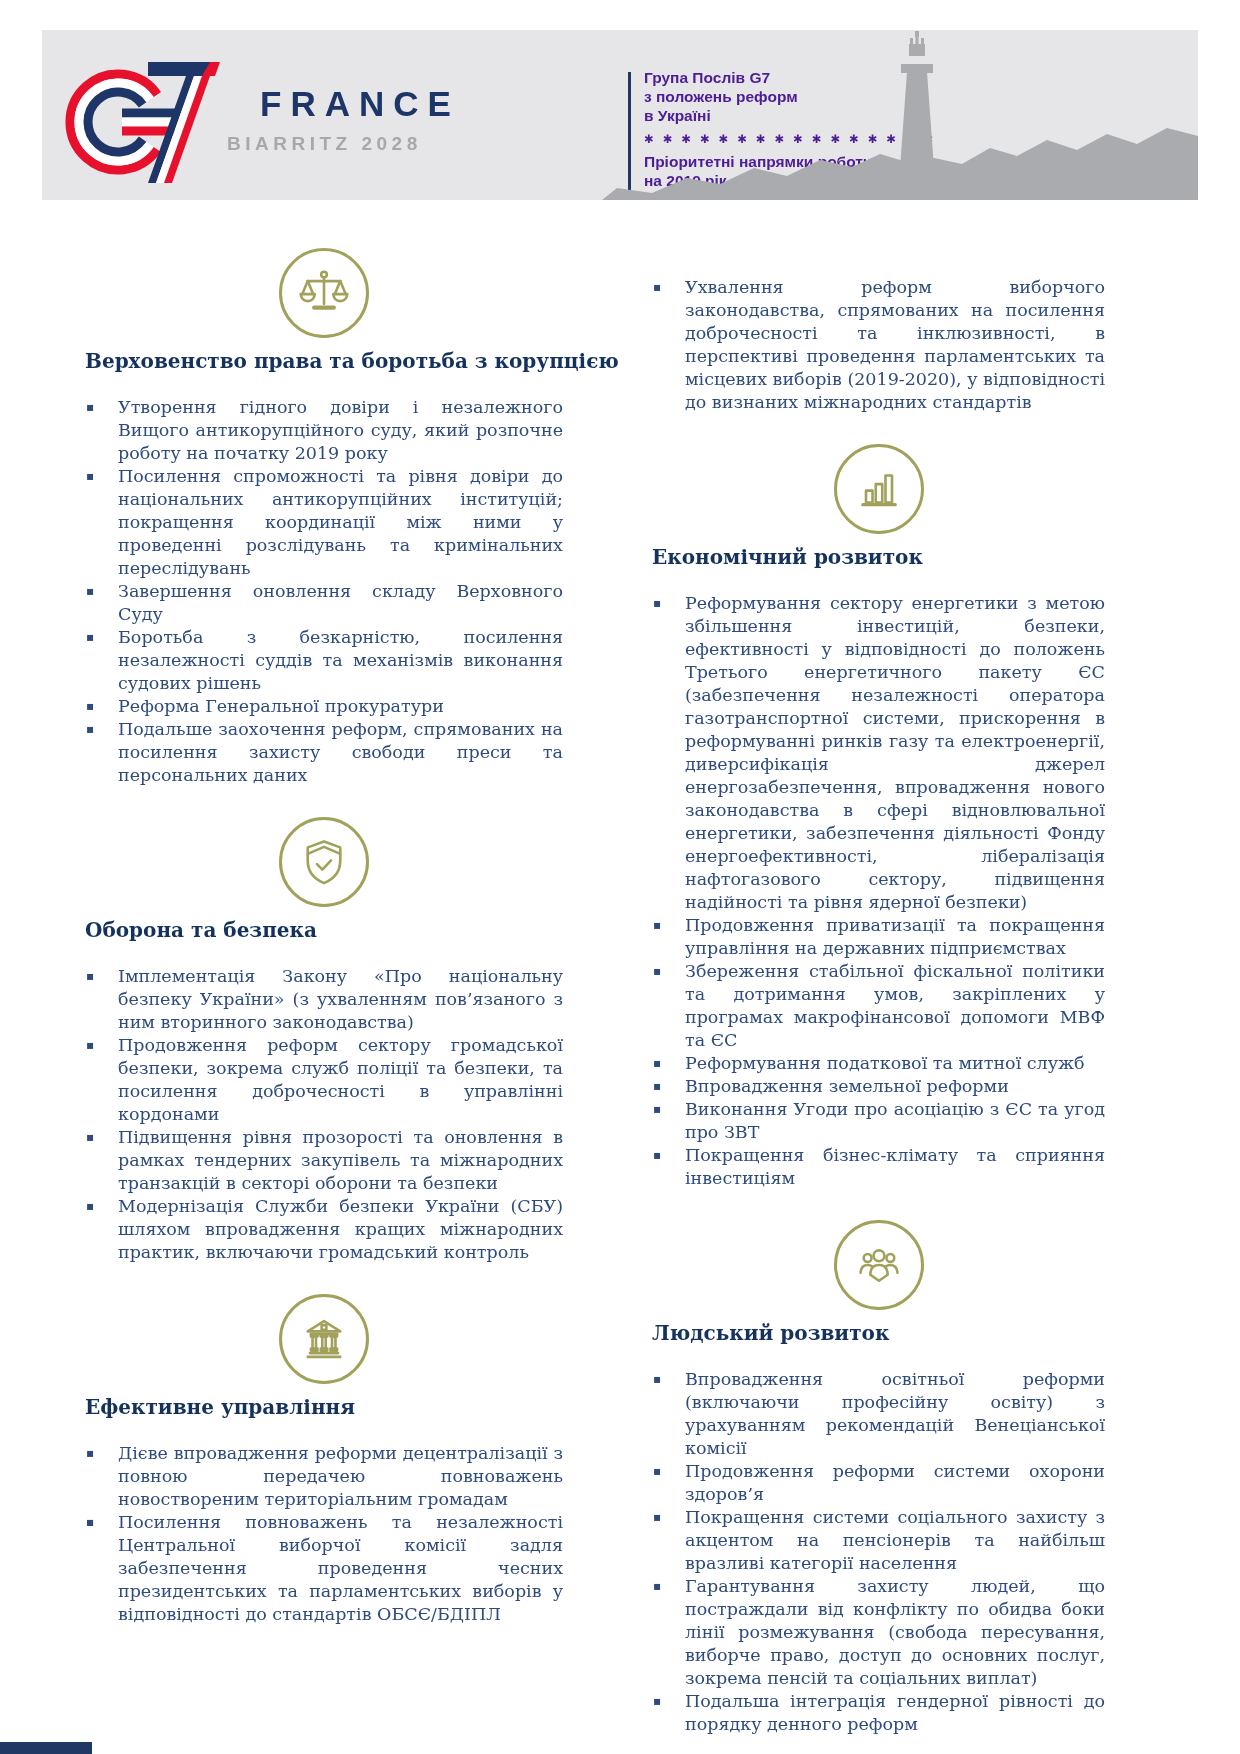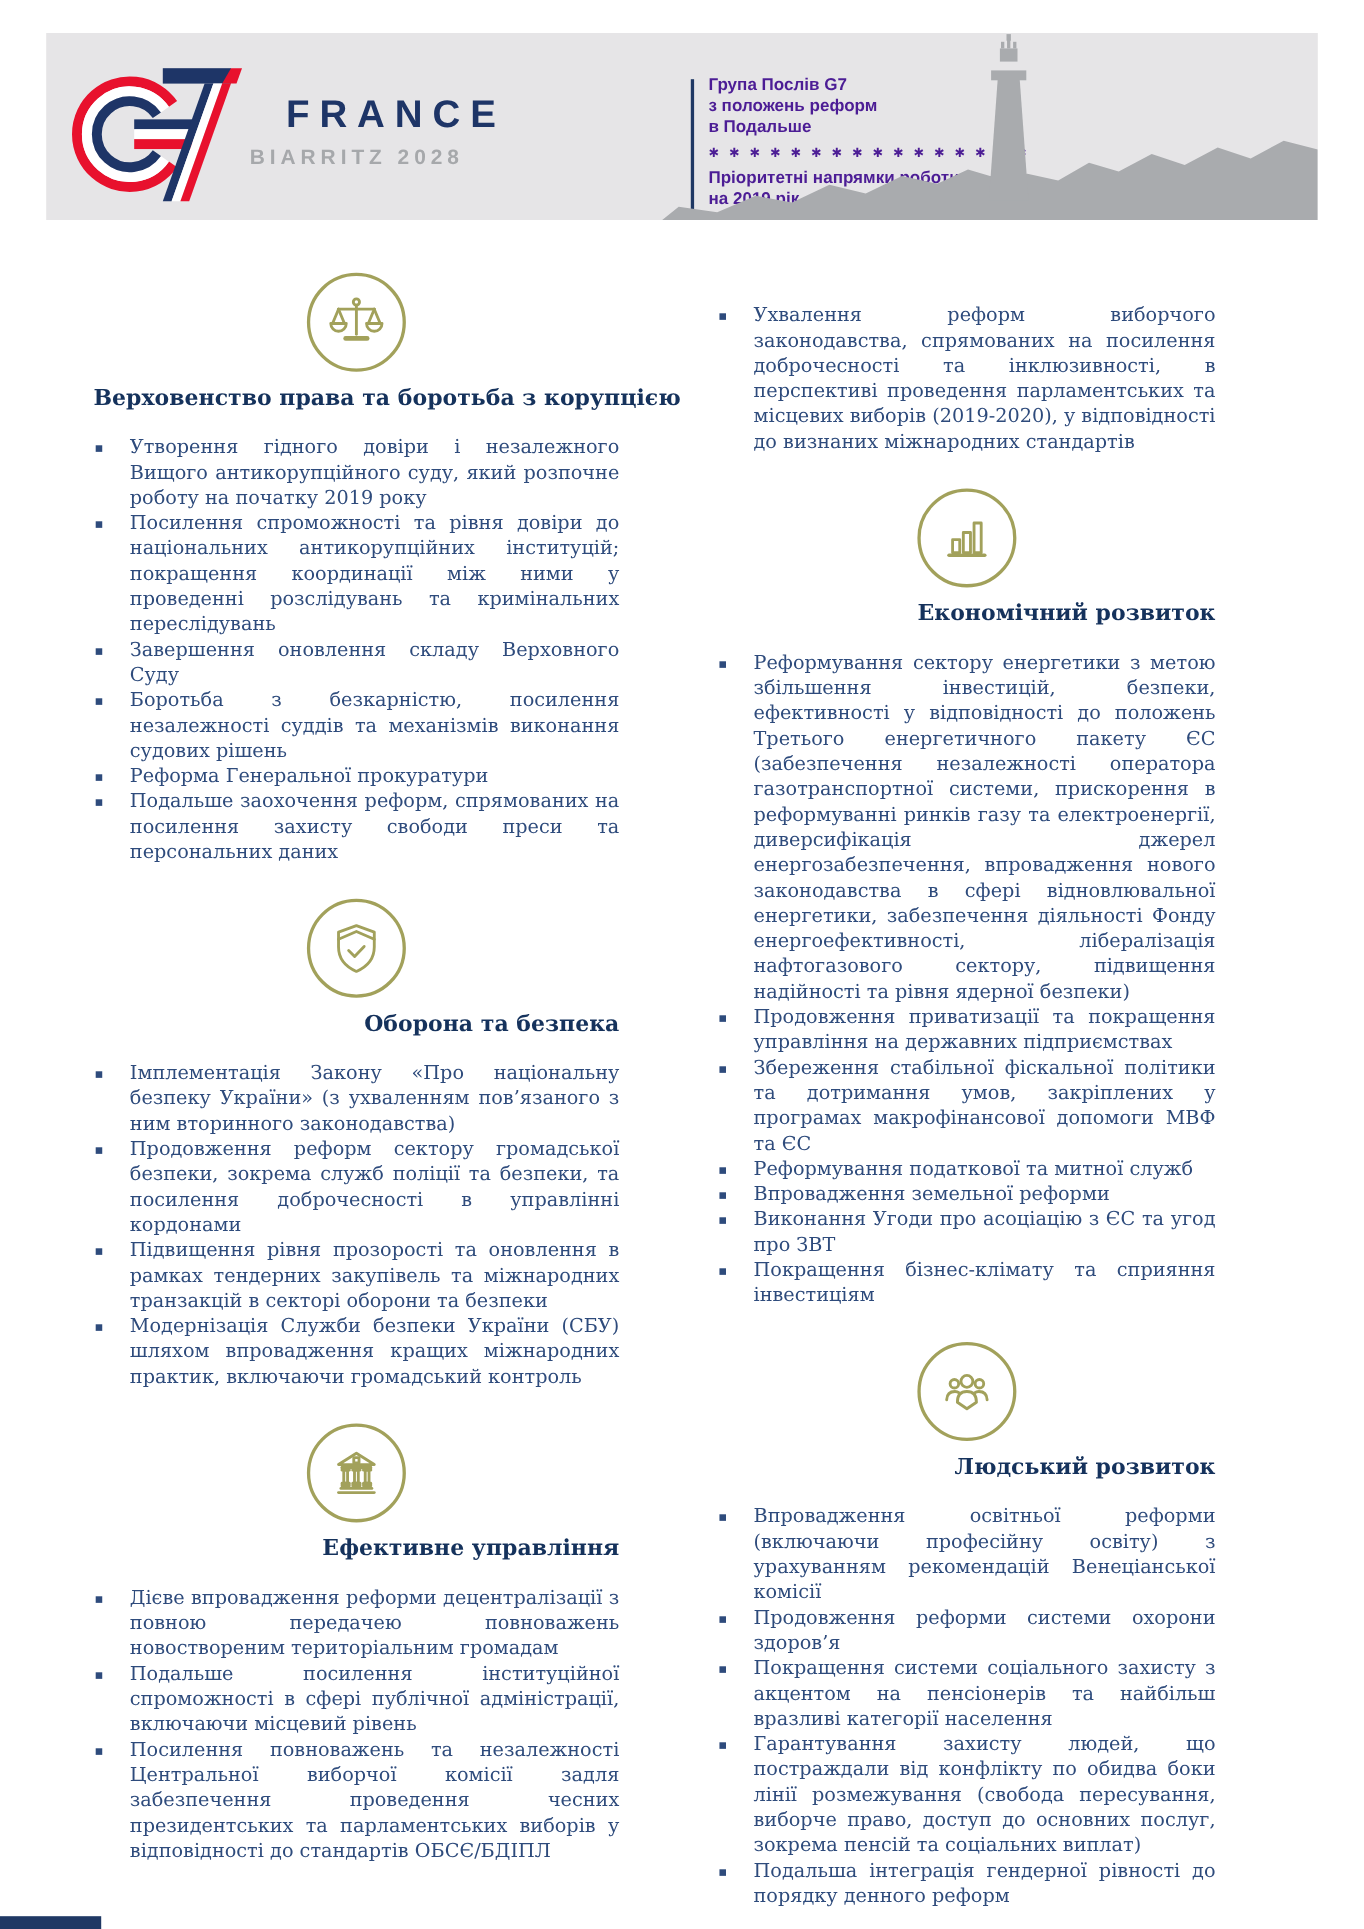--- a/index.html
+++ b/index.html
@@ -41,21 +41,21 @@
   .col-left{left:85px;width:478px;}
   .col-right{left:652px;width:453px;}
   .col-left .section:first-child{margin-top:18px;}
   .col-right .section:first-child{margin-top:46px;}
   .section{margin-bottom:30px;}
   .icon-circle{
     width:84px;height:84px;border:3.5px solid #A2A15B;border-radius:50%;
     margin:0 auto 10px auto;display:flex;align-items:center;justify-content:center;
   }
   .section-title{
-    text-align:right;white-space:nowrap;font-weight:bold;
+    text-align:left;white-space:nowrap;font-weight:bold;
     font-size:20px;line-height:26px;color:#15325C;
   }
   .blist{list-style:none;margin:22px 0 0 0;padding:0;}
   .blist li{
     position:relative;padding-left:33px;margin:0;
     font-size:17.5px;line-height:23px;color:#2E4B7C;
     text-align:justify;
   }
   .blist .marker{
     position:absolute;left:1px;top:0;
@@ -88,21 +88,21 @@
   </svg>
 
   <div class="logo-country">FRANCE</div>
   <div class="logo-event">BIARRITZ 2028</div>
 
   <div class="hdr-divider"></div>
 
   <div class="hdr-text">
     <div class="hdr-line">Група Послів G7</div>
     <div class="hdr-line">з положень реформ</div>
-    <div class="hdr-line">в Подальше</div>
+    <div class="hdr-line">в Україні</div>
     <div class="hdr-stars">✱ ✱ ✱ ✱ ✱ ✱ ✱ ✱ ✱ ✱ ✱ ✱ ✱ ✱ ✱ ✱</div>
     <div class="hdr-sub-wrap">
       <div class="hdr-sub">Пріоритетні напрямки роботи</div>
       <div class="hdr-sub">на 2019 рік</div>
     </div>
   </div>
 
   <svg class="lighthouse-svg" width="636" height="170" viewBox="0 0 636 170">
     <g fill="#A9ABAE">
       <polygon points="40,170 55,158 90,163 125,148 158,154 192,138 225,146 258,130 290,137 318,124 338,130 372,128 400,134 428,118 455,126 485,110 515,120 545,104 575,114 605,98 636,106 636,170"></polygon>
@@ -180,21 +180,21 @@
             <rect x="31.4" y="21.7" width="3.2" height="11"></rect>
             <rect x="30" y="32.7" width="6" height="2.2"></rect>
           </g>
           <line x1="11" y1="37" x2="37" y2="37"></line>
           <line x1="9" y1="40.5" x2="39" y2="40.5"></line>
         </svg>
       </div>
       <div class="section-title">Ефективне управління</div>
       <ul class="blist">
         <li><span class="marker">▪</span><span>Дієве впровадження реформи децентралізації з повною передачею повноважень новоствореним територіальним громадам</span></li>
-        <li><span class="marker">▪</span><span>Подальше посилення інституційної спроможності в сфері публічної адміністрації, включаючи місцевий рівень</span></li>
+        <li><span class="marker">▪</span></li>
         <li><span class="marker">▪</span><span>Посилення повноважень та незалежності Центральної виборчої комісії задля забезпечення проведення чесних президентських та парламентських виборів у відповідності до стандартів ОБСЄ/БДІПЛ</span></li>
       </ul>
     </div>
   </div>
 <div class="col col-right" id="col-right">
     <div class="section">
       <ul class="blist">
         <li><span class="marker">▪</span><span>Ухвалення реформ виборчого законодавства, спрямованих на посилення доброчесності та інклюзивності, в перспективі проведення парламентських та місцевих виборів (2019-2020), у відповідності до визнаних міжнародних стандартів</span></li>
       </ul>
     </div>

